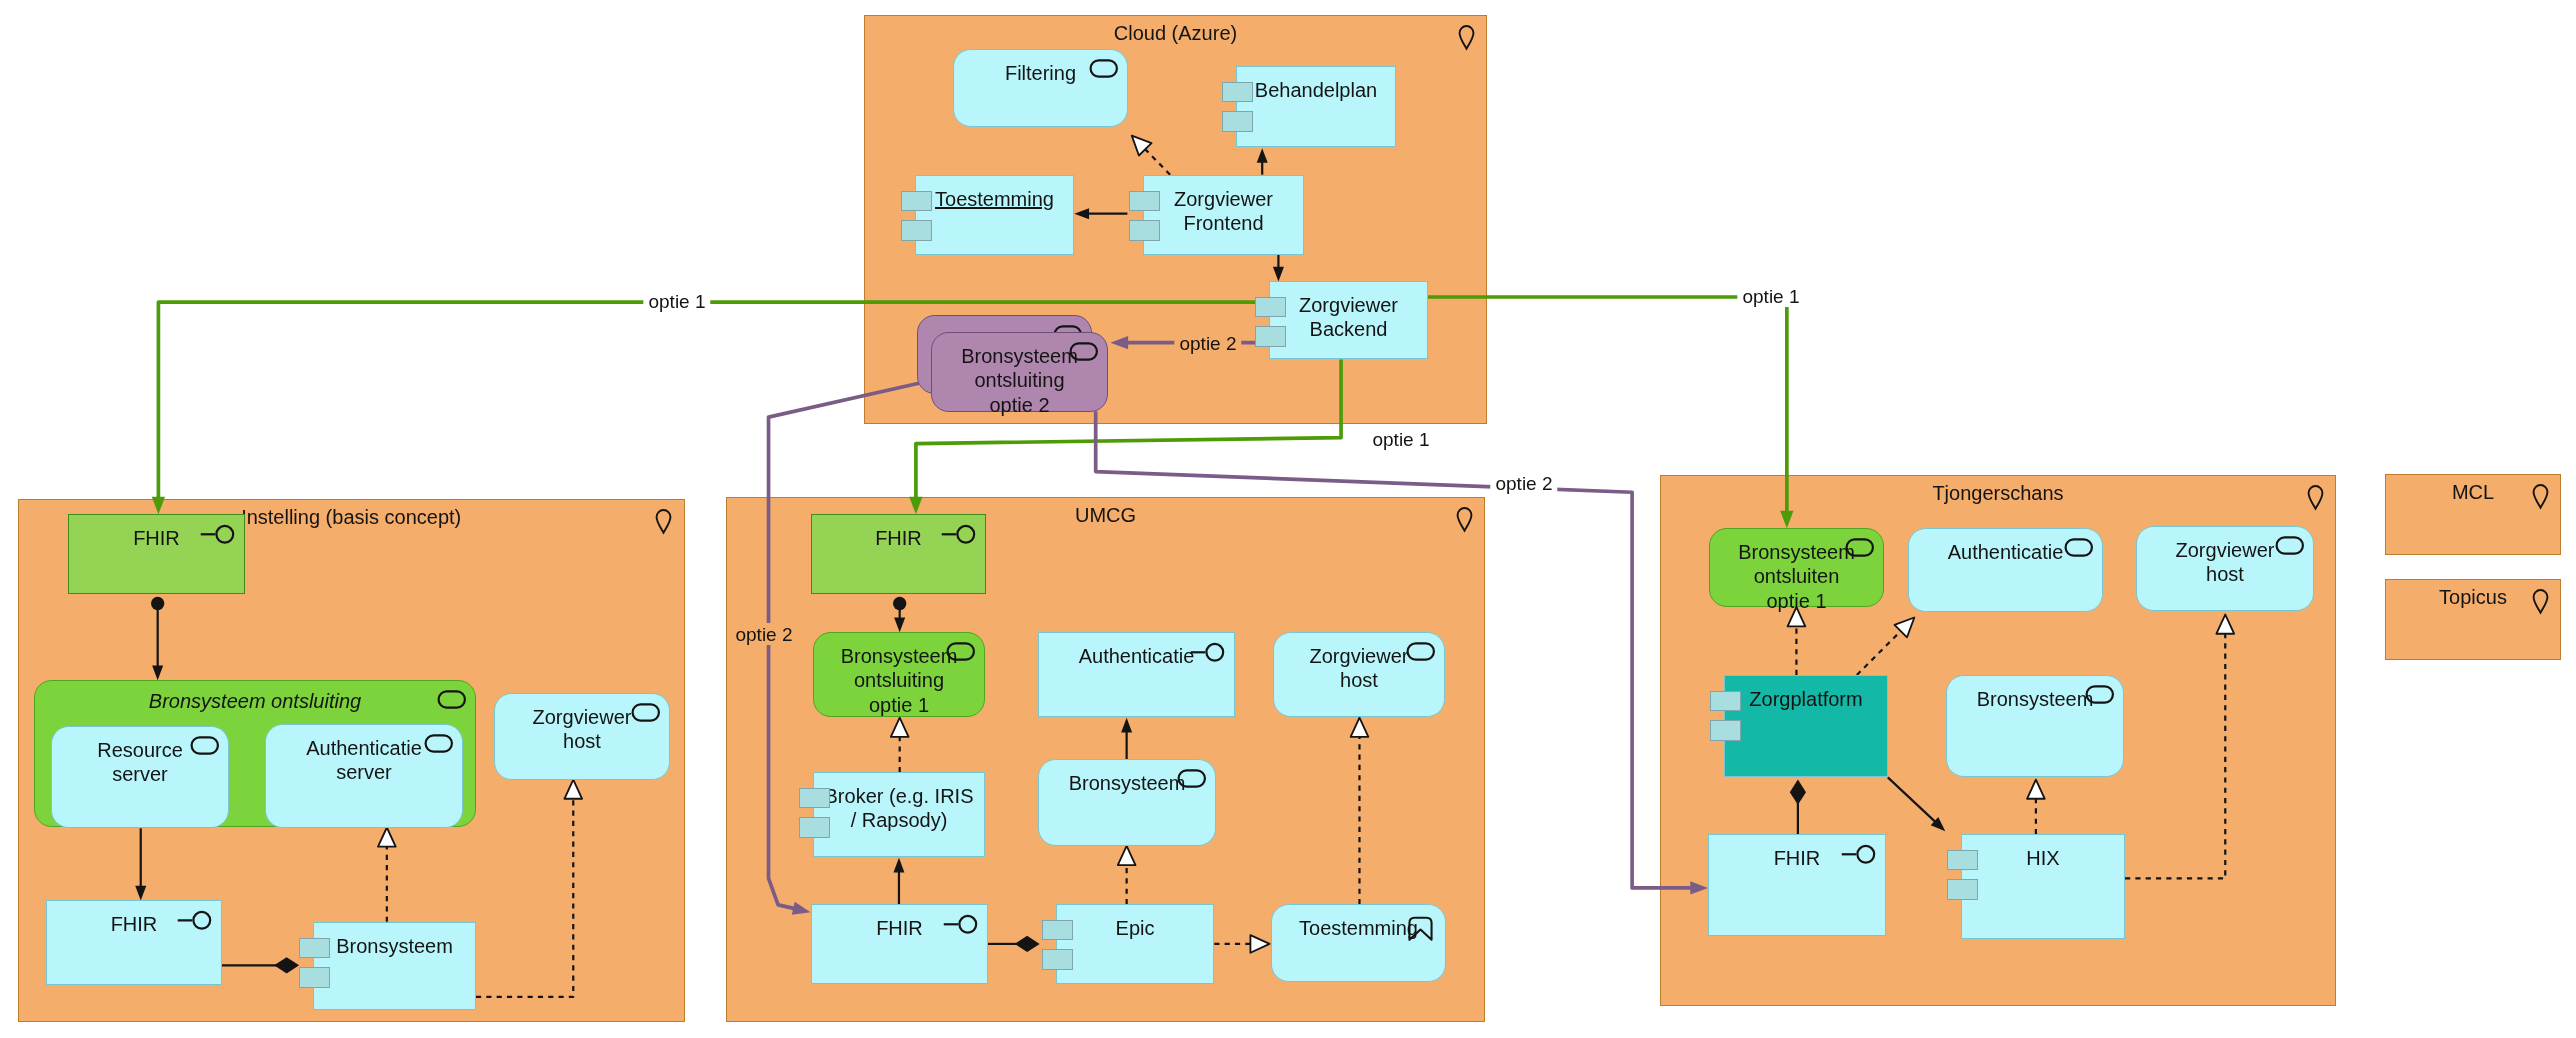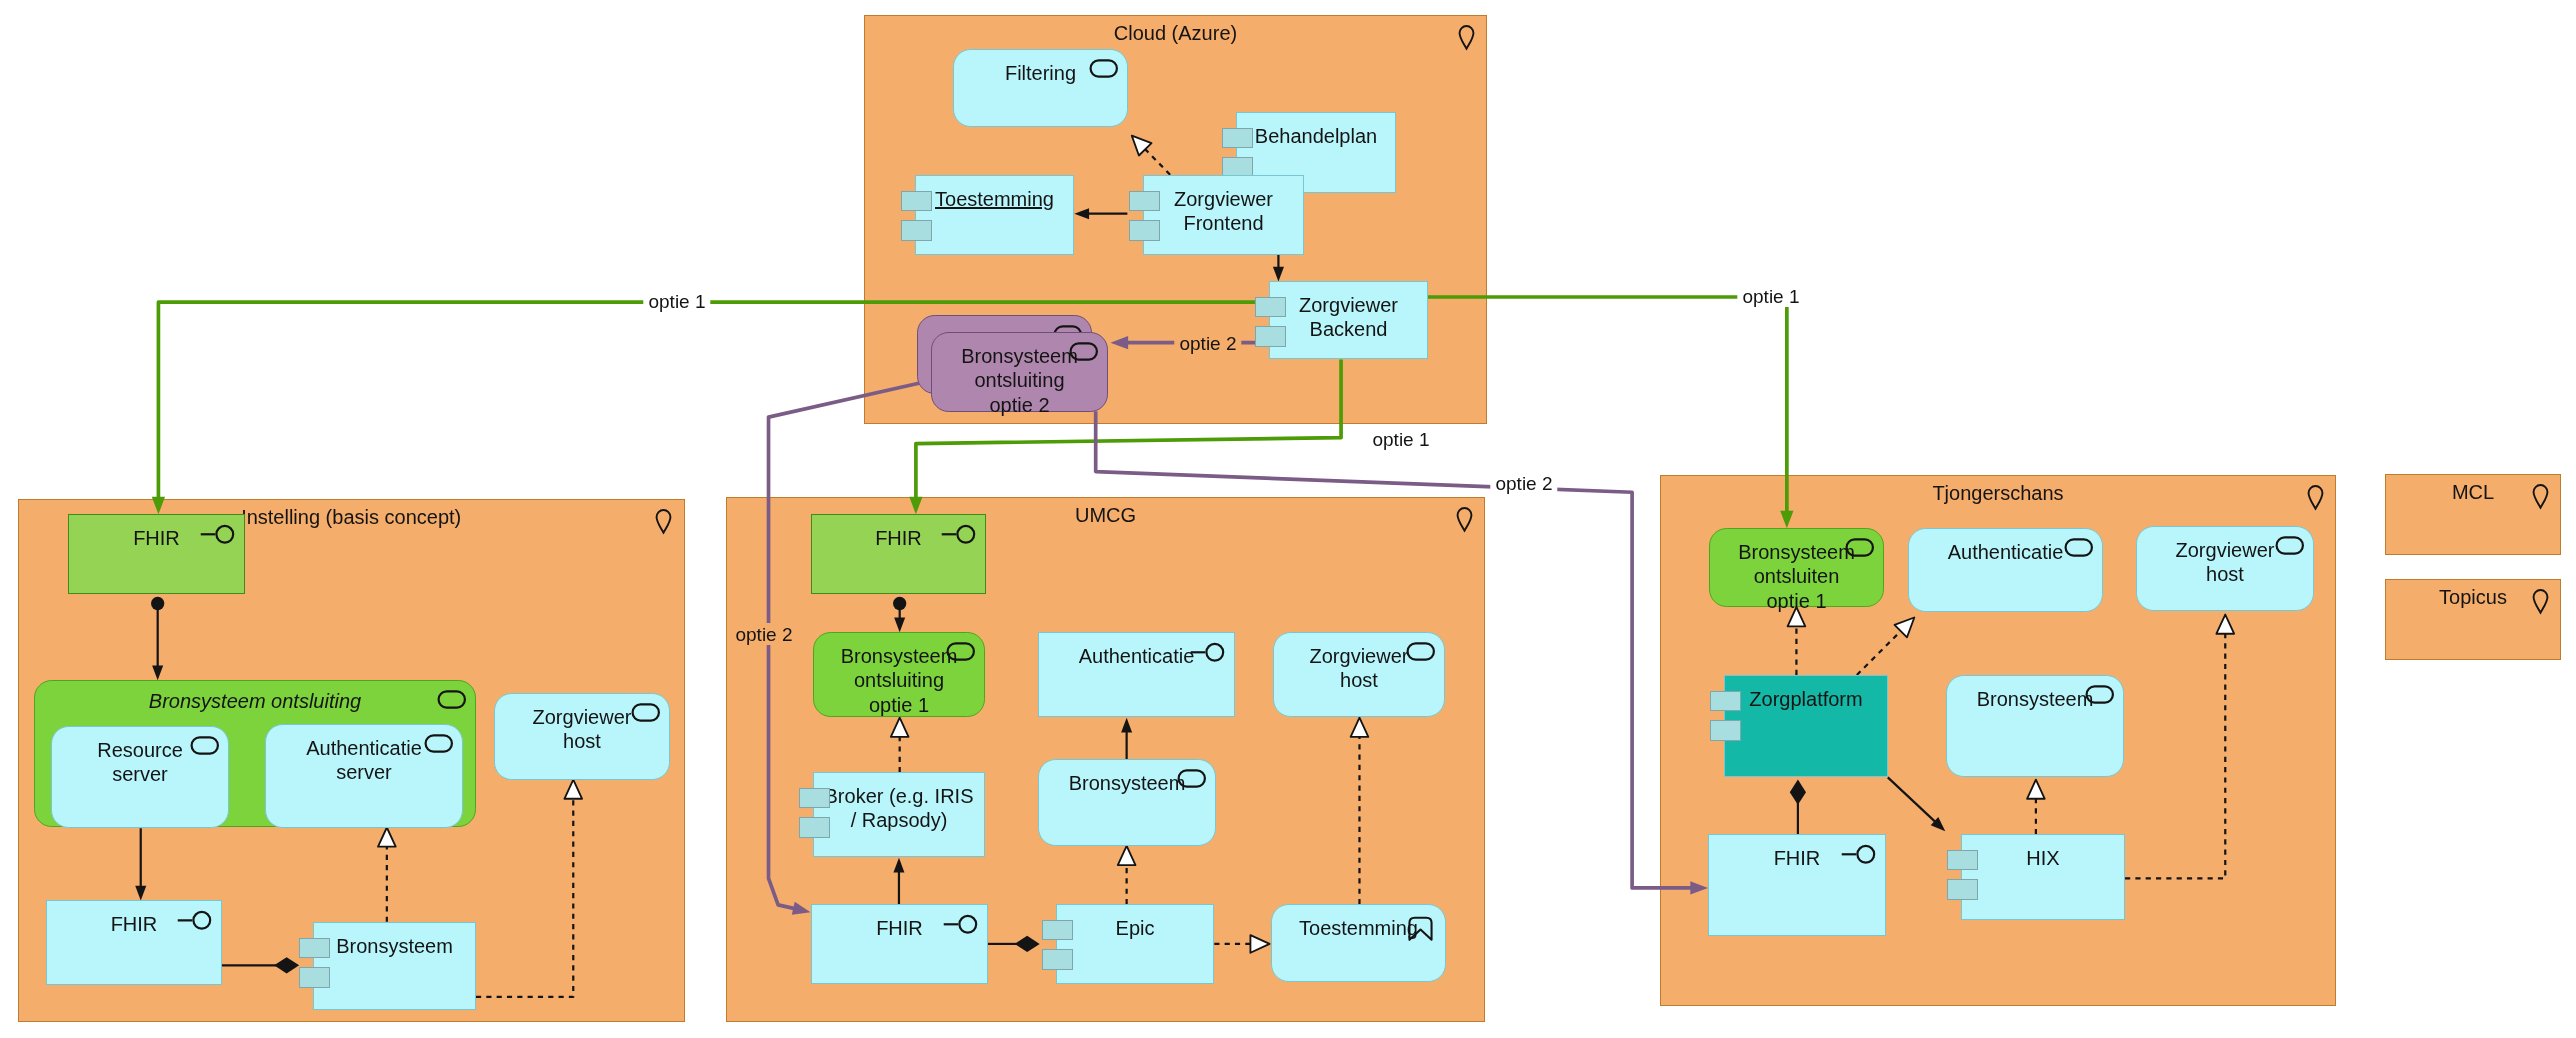--- a/index.html
+++ b/index.html
@@ -58,21 +58,21 @@
       <span class="pin"><svg width="19" height="28" viewBox="0 0 26 38">
           <path d="M13 35 C7.5 25.5 3.5 20 3.5 13.5 a9.5 9.5 0 1 1 19 0 C22.5 20 18.5 25.5 13 35 Z" fill="none" stroke="#141414" stroke-width="2.6"></path>
         </svg></span>
     </div>
     <div class="n rounded" style="left: 953px; top: 49px; width: 175px; height: 78px; background: rgb(184, 246, 251); border: 1.8px solid rgb(118, 199, 209);">
       <div class="lbl">Filtering</div>
       <span class="nicon"><svg width="29.5" height="19" viewBox="0 0 40 26">
           <rect x="2" y="2" width="36" height="22" rx="11" fill="none" stroke="#141414" stroke-width="3"></rect>
         </svg></span>
     </div>
-    <div class="n" style="left: 1236px; top: 66px; width: 160px; height: 81px; background: rgb(184, 246, 251); border: 1.8px solid rgb(118, 199, 209); margin-top: 46px;">
+    <div class="n" style="left: 1236px; top: 66px; width: 160px; height: 81px; background: rgb(184, 246, 251); border: 1.8px solid rgb(118, 199, 209);">
       <div class="lbl">Behandelplan</div>
       <span class="tab" style="top: 14.7px; background: rgb(169, 222, 225); border: 1.8px solid rgb(127, 166, 172);"></span>
       <span class="tab" style="top: 44px; background: rgb(169, 222, 225); border: 1.8px solid rgb(127, 166, 172);"></span>
     </div>
     <div class="n" style="left: 915px; top: 175px; width: 159px; height: 80px; background: rgb(184, 246, 251); border: 1.8px solid rgb(118, 199, 209); text-decoration: underline;">
       <div class="lbl">Toestemming</div>
       <span class="tab" style="top: 14.7px; background: rgb(169, 222, 225); border: 1.8px solid rgb(127, 166, 172);"></span>
       <span class="tab" style="top: 44px; background: rgb(169, 222, 225); border: 1.8px solid rgb(127, 166, 172);"></span>
     </div>
     <div class="n" style="left: 1143px; top: 175px; width: 161px; height: 80px; background: rgb(184, 246, 251); border: 1.8px solid rgb(118, 199, 209);">
@@ -224,21 +224,21 @@
           <rect x="2" y="2" width="36" height="22" rx="11" fill="none" stroke="#141414" stroke-width="3"></rect>
         </svg></span>
     </div>
     <div class="n" style="left: 1708px; top: 834px; width: 178px; height: 102px; background: rgb(184, 246, 251); border: 1.8px solid rgb(118, 199, 209);">
       <div class="lbl">FHIR</div>
       <span class="nicon"><svg width="35" height="20.6" viewBox="0 0 48 28">
           <line x1="1" y1="14" x2="21" y2="14" stroke="#141414" stroke-width="3"></line>
           <circle cx="34" cy="14" r="11.5" fill="none" stroke="#141414" stroke-width="3"></circle>
         </svg></span>
     </div>
-    <div class="n" style="left: 1961px; top: 834px; width: 164px; height: 86px; background: rgb(184, 246, 251); border: 1.8px solid rgb(118, 199, 209);">
+    <div class="n" style="left: 1961px; top: 834px; width: 164px; height: 105px; background: rgb(184, 246, 251); border: 1.8px solid rgb(118, 199, 209);">
       <div class="lbl">HIX</div>
       <span class="tab" style="top: 14.7px; background: rgb(169, 222, 225); border: 1.8px solid rgb(127, 166, 172);"></span>
       <span class="tab" style="top: 44px; background: rgb(169, 222, 225); border: 1.8px solid rgb(127, 166, 172);"></span>
     </div>
     <svg id="edges" width="2576" height="1039" viewBox="0 0 3496 1410">
       <polyline points="1530,290 1475,290" fill="none" stroke="#141414" stroke-width="3" stroke-linejoin="round"></polyline>
       <polygon points="1458,290 1478,282.5 1478,297.5" fill="#141414"></polygon>
       <polyline points="1713,237 1713,218" fill="none" stroke="#141414" stroke-width="3" stroke-linejoin="round"></polyline>
       <polygon points="1713,201 1720.5,221 1705.5,221" fill="#141414"></polygon>
       <polyline points="1588,237 1551.4775288098306,199.77517359463494" fill="none" stroke="#141414" stroke-width="3" stroke-linejoin="round" stroke-dasharray="7 7"></polyline>

